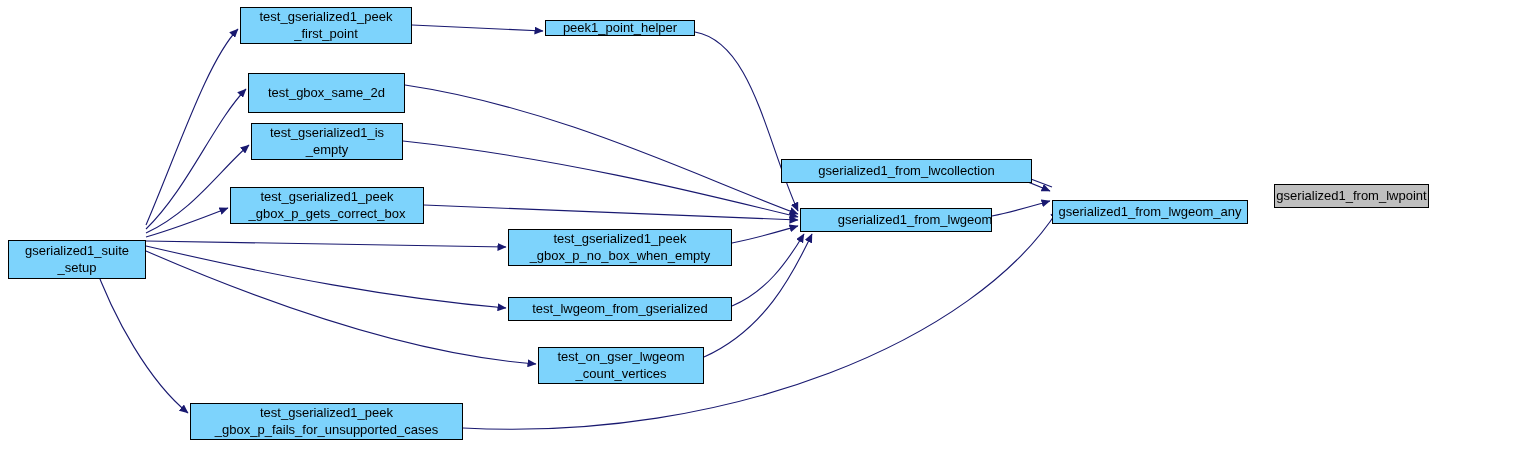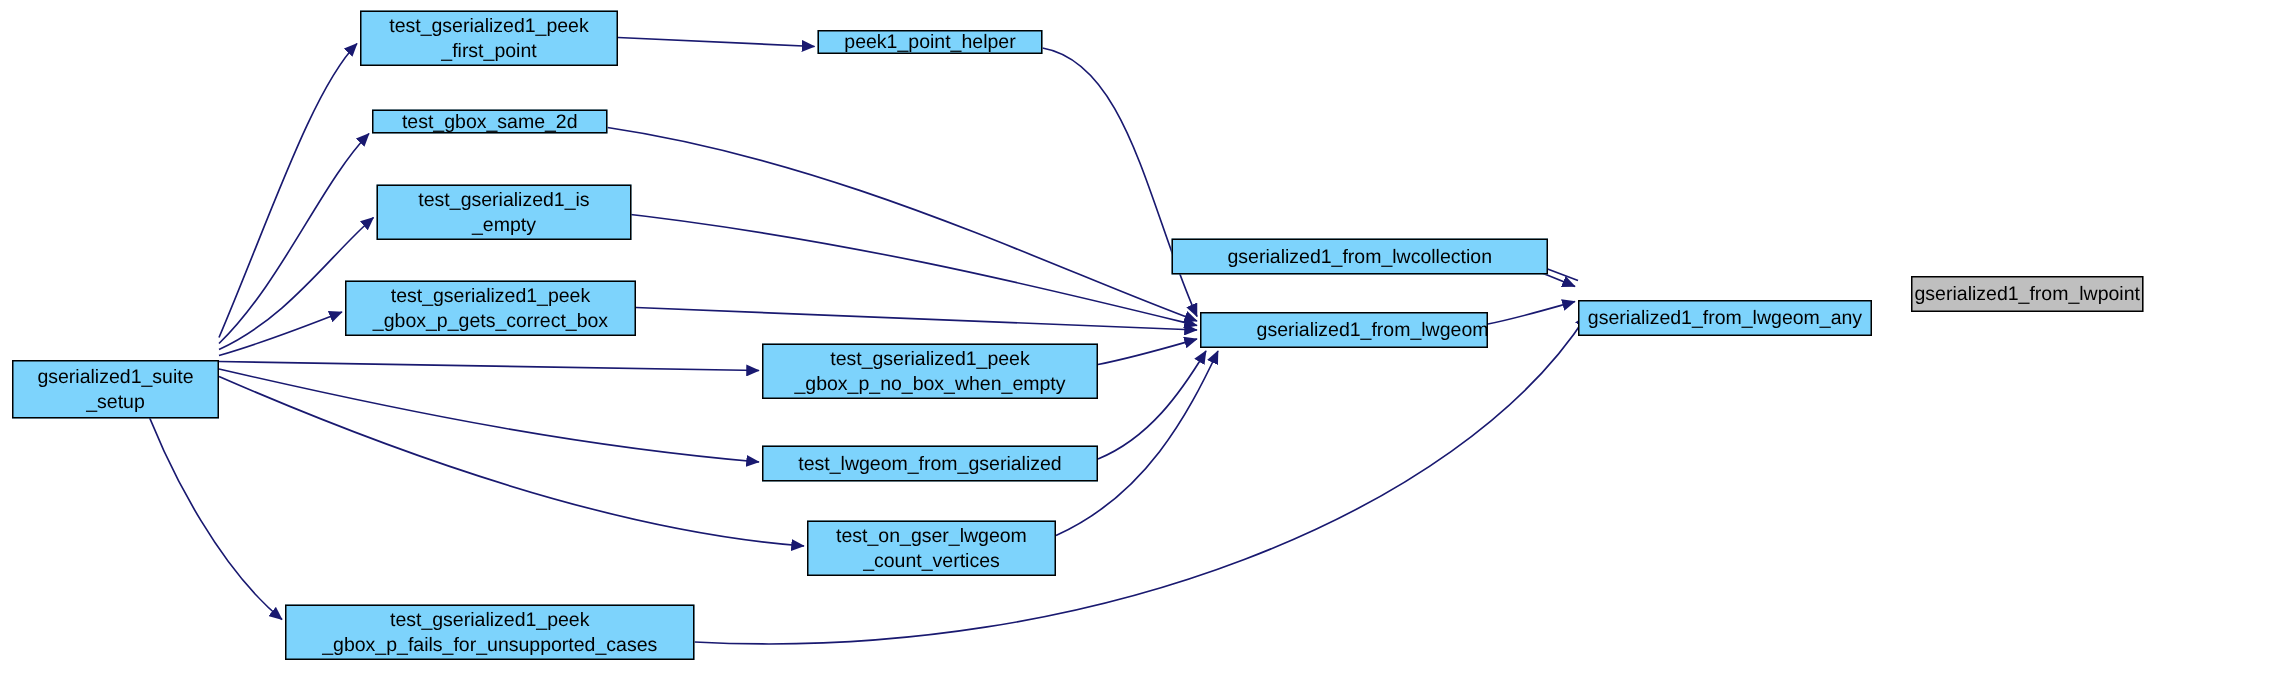--- a/index.html
+++ b/index.html
@@ -82,23 +82,23 @@
   </svg>
 
   <div class="node" style="left:8px; top:219px; width:138px; height:39px;margin-top:21px;">gserialized1_suite
 _setup</div>
 
   <div class="node" style="left:240px; top:7px; width:172px; height:37px;">test_gserialized1_peek
 _first_point</div>
 
   <div class="node" style="left:545px; top:20px; width:150px; height:16px;">peek1_point_helper</div>
 
-  <div class="node" style="left:248px; top:73px; width:157px; height:16px;">test_gbox_same_2d</div>
+  <div class="node" style="left:248px; top:73px; width:157px; height:40px;">test_gbox_same_2d</div>
 
-  <div class="node" style="left:251px; top:123px; width:170px; height:37px;">test_gserialized1_is
+  <div class="node" style="left:251px; top:123px; width:152px; height:37px;">test_gserialized1_is
 _empty</div>
 
   <div class="node" style="left:230px; top:187px; width:194px; height:37px;">test_gserialized1_peek
 _gbox_p_gets_correct_box</div>
 
   <div class="node" style="left:508px; top:229px; width:224px; height:37px;">test_gserialized1_peek
 _gbox_p_no_box_when_empty</div>
 
   <div class="node" style="left:508px; top:297px; width:224px; height:24px;">test_lwgeom_from_gserialized</div>
 

